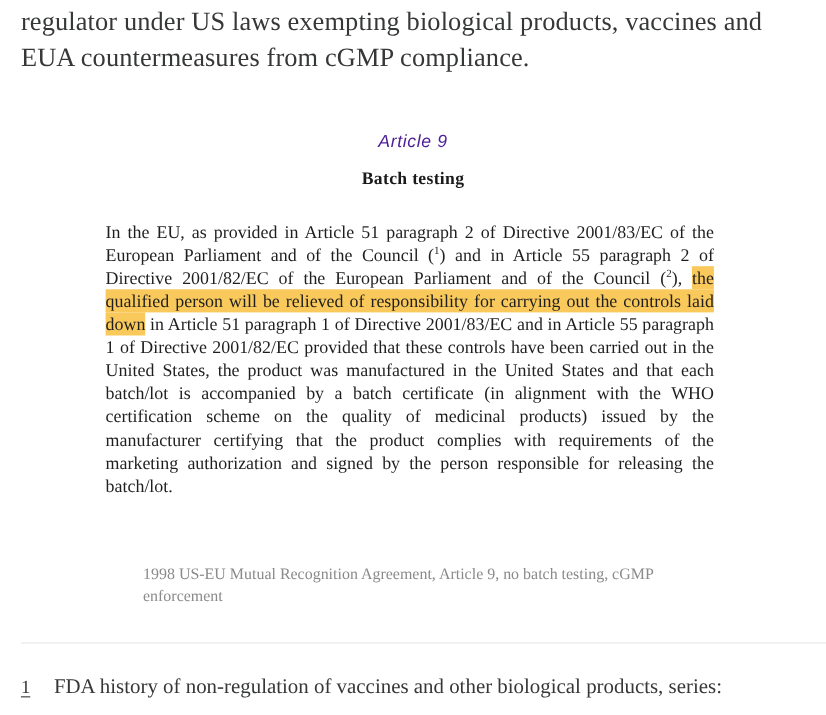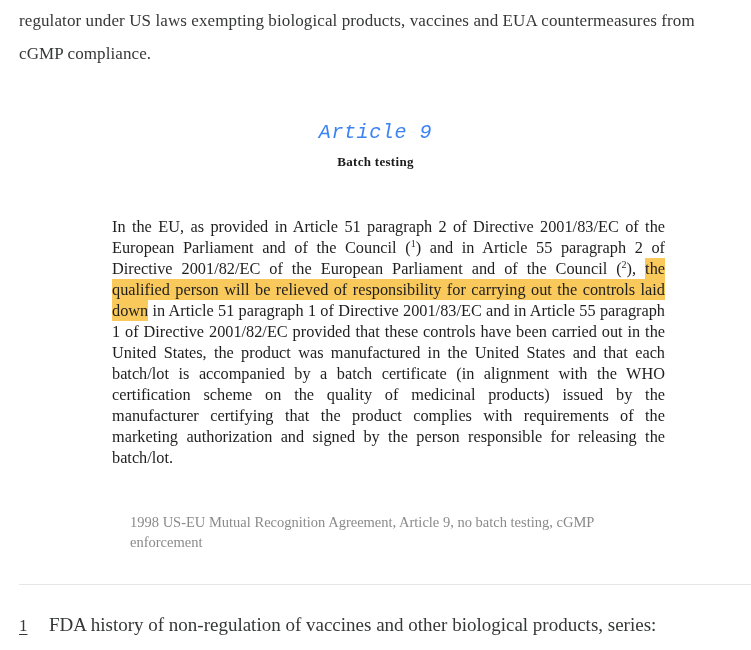--- a/index.html
+++ b/index.html
@@ -13,69 +13,69 @@
       overflow: hidden;
       position: relative;
       color: #363737;
     }
     .intro {
       position: absolute;
       left: 19px;
       top: 4px;
       width: 720px;
       font-family: "Liberation Serif", serif;
-      font-size: 17px;
+      font-size: 24px;
       line-height: 33px;
       color: #363737;
       margin: 0;
       letter-spacing: 0.1px;
     }
     .figure {
       position: absolute;
       left: 88px;
       top: 108px;
       width: 575px;
       height: 360px;
       background: #ffffff;
     }
     .article-num {
       position: absolute;
       left: 0;
       width: 575px;
       top: 13px;
       text-align: center;
-      font-family: Liberation Mono, monospace;
+      font-family: Liberation Sans, sans-serif;
       font-style: italic;
-      font-size: 20px;
-      color: #3b82f6;
+      font-size: 16px;
+      color: #4c1d95;
       letter-spacing: 0.6px;
     }
     .article-title {
       position: absolute;
       left: 0;
       width: 575px;
       top: 46px;
       text-align: center;
       font-family: "Liberation Serif", serif;
       font-weight: bold;
-      font-size: 13px;
+      font-size: 16px;
       color: #1a1a1a;
       letter-spacing: 0.3px;
     }
     .article-body {
       position: absolute;
       left: 8px;
       top: 92px;
       width: 553px;
       font-family: "Liberation Serif", serif;
       font-size: 16.3px;
       line-height: 21px;
       color: #1e1e1e;
       text-align: justify;
-      margin: 16px;
+      margin: 0;
     }
     .article-body sup {
       font-size: 10px;
       line-height: 0;
       vertical-align: 6px;
     }
     .hl {
       background: #f9c95c;
       padding: 1px 0;
     }

